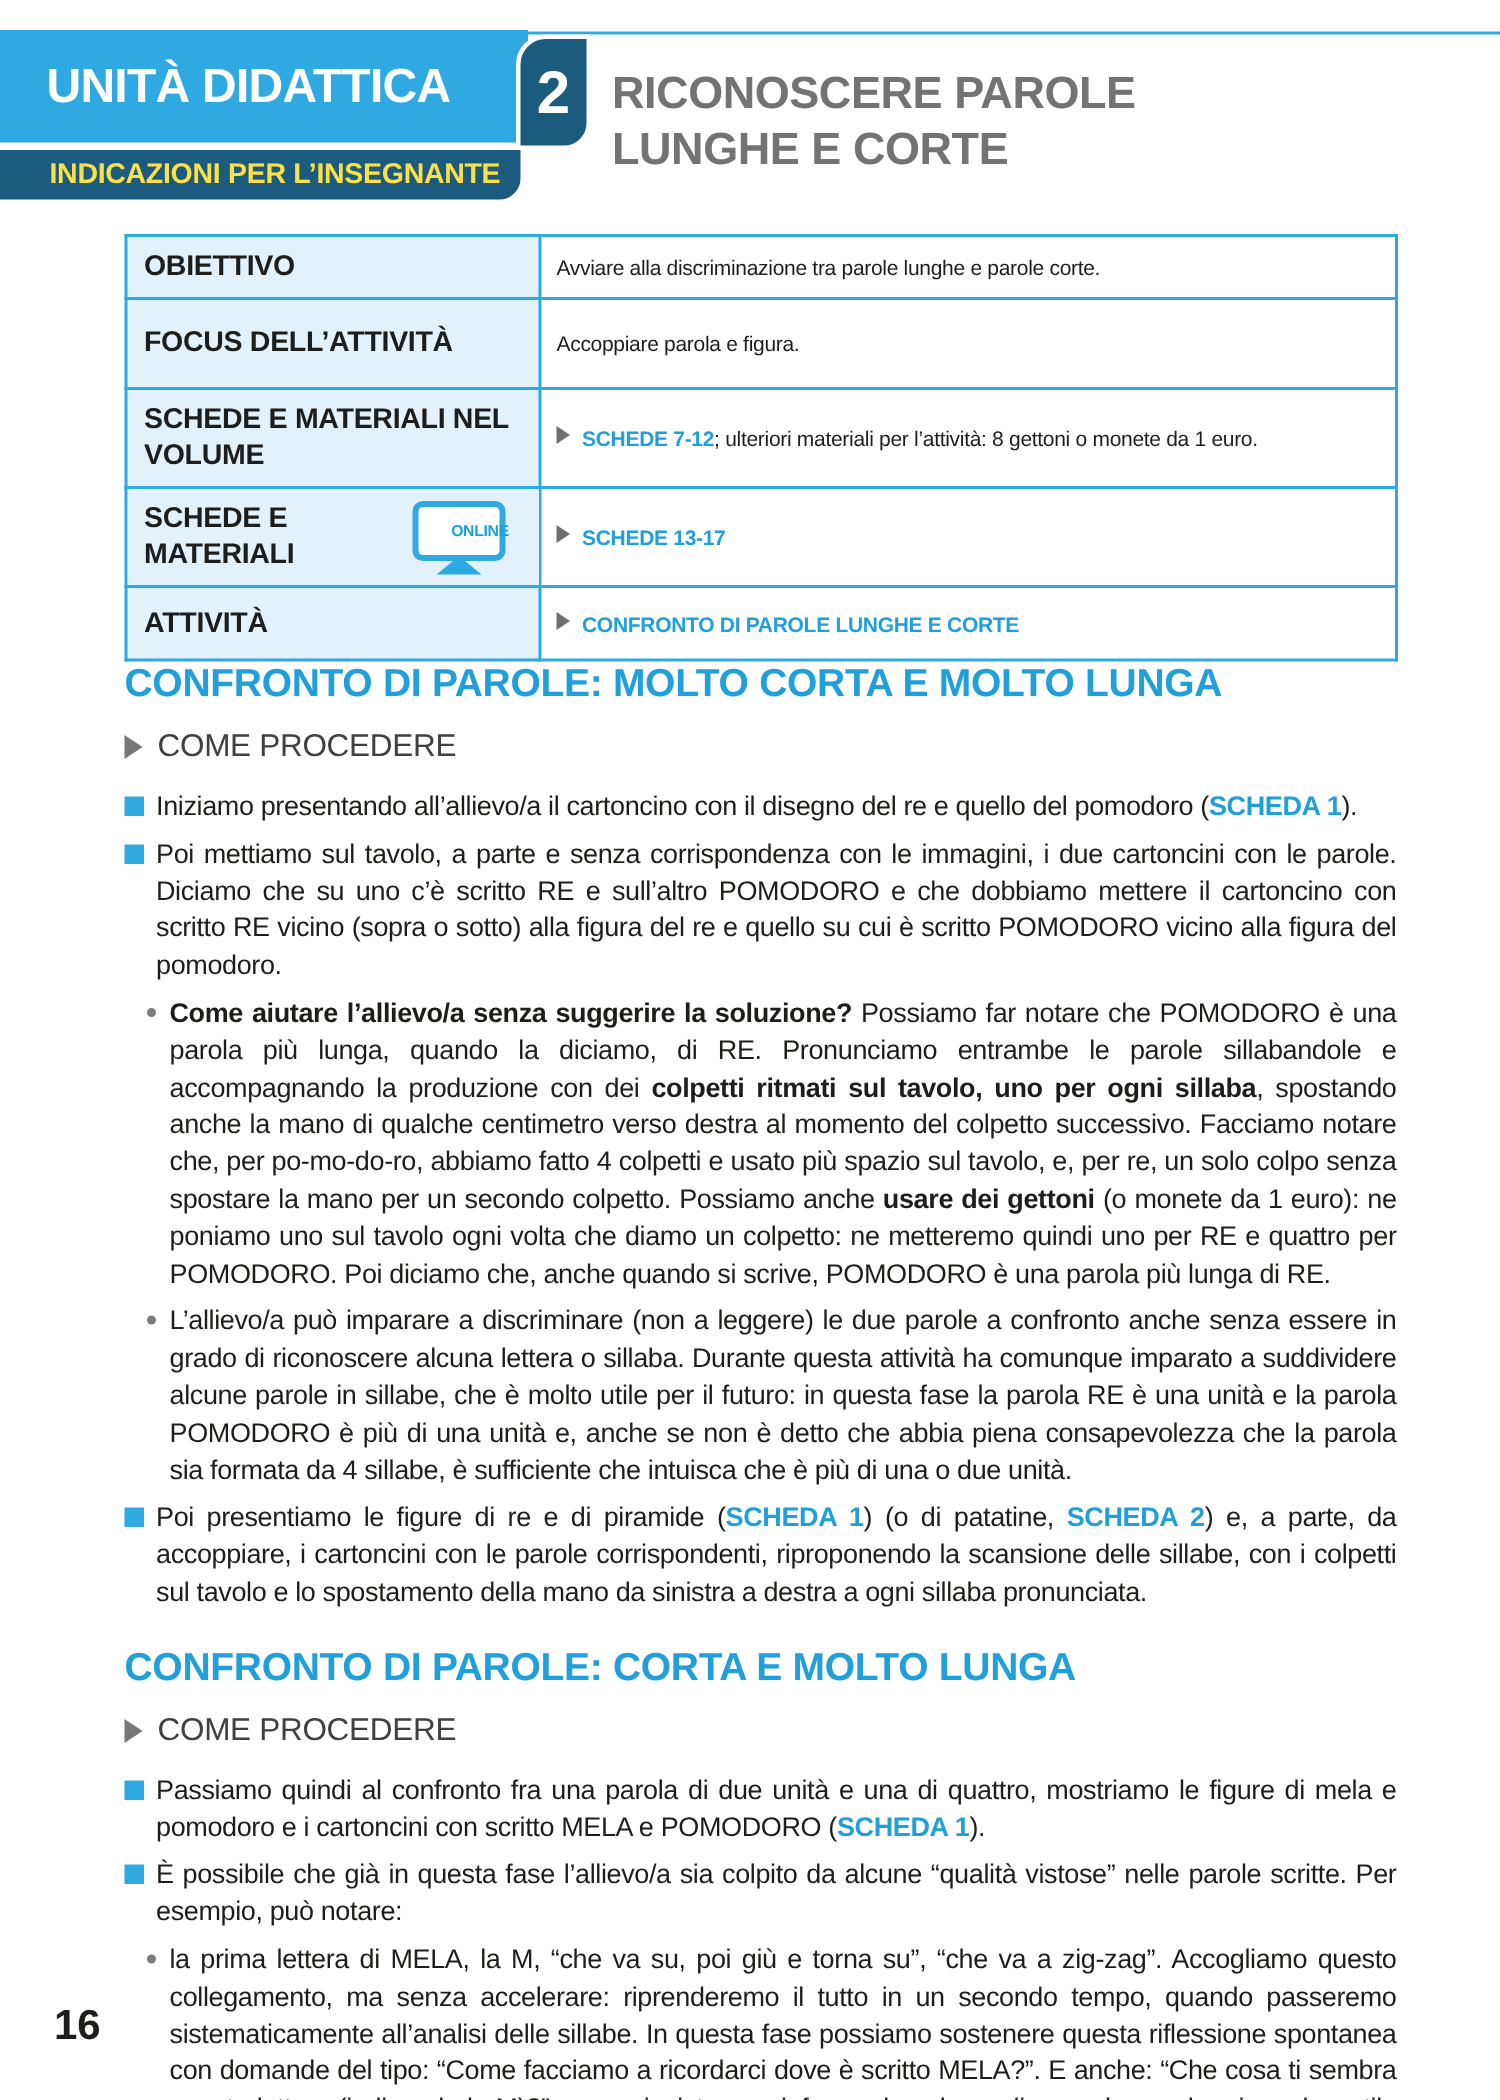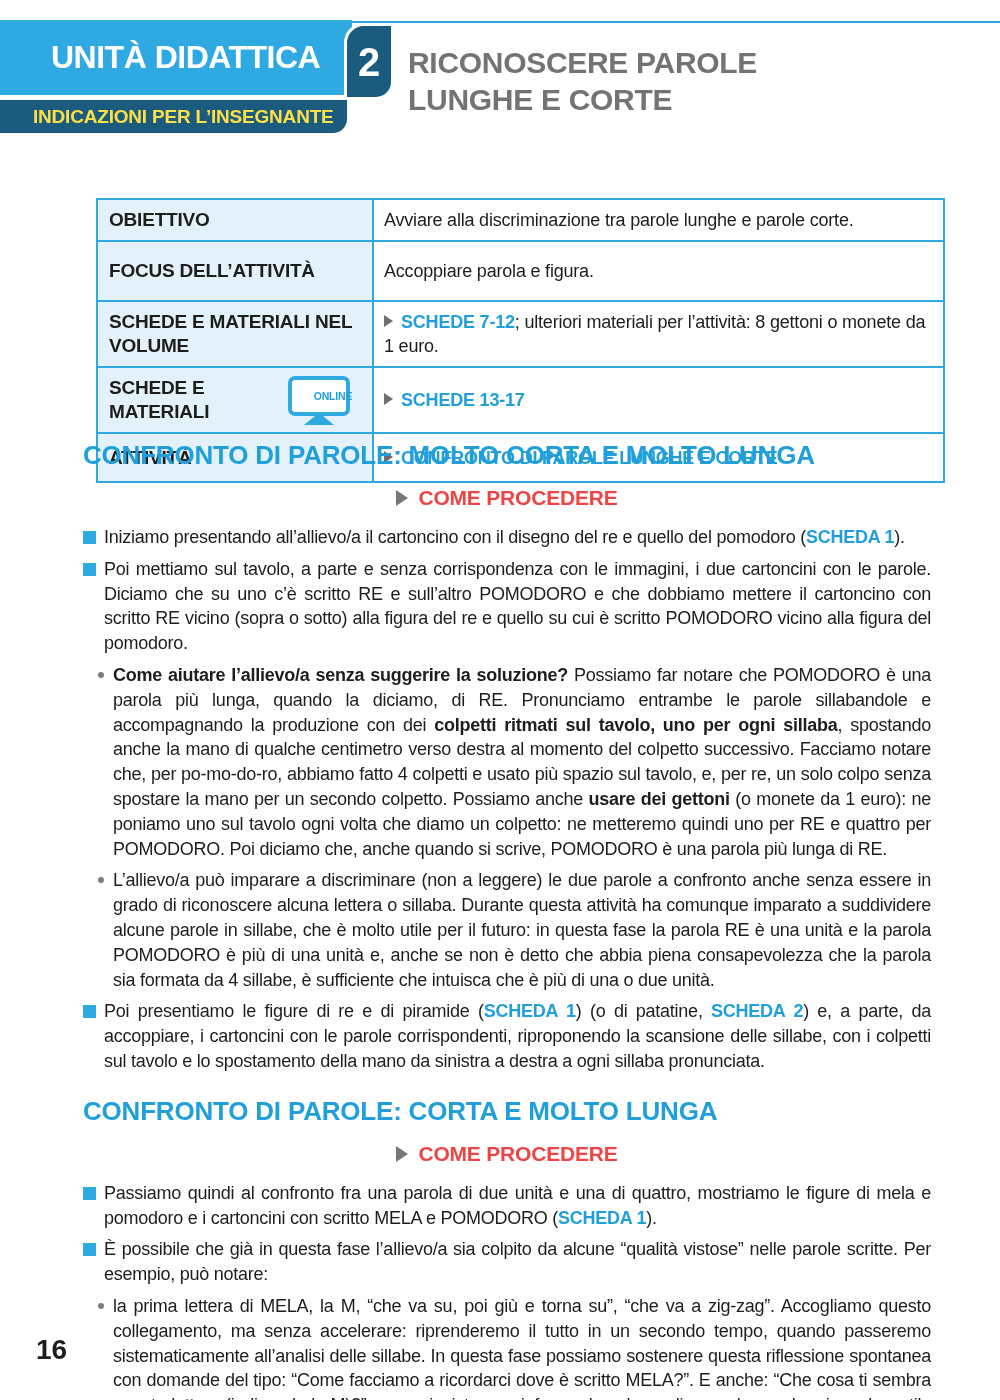--- a/index.html
+++ b/index.html
@@ -10,21 +10,21 @@
     color:#1d1d1b;
     -webkit-font-smoothing:antialiased;
   }
   
   .banner{
     position:absolute;left:0;top:20px;width:352px;height:75px;
     background:#2ea9e1;display:flex;align-items:center;
   }
   .banner span{
     color:#fff;font-weight:bold;font-size:32px;letter-spacing:-0.5px;
-    padding-left:51px;white-space:nowrap;
+    padding-left:31px;white-space:nowrap;
   }
   .topline{
     position:absolute;left:352px;top:21px;width:648px;height:2px;background:#2ea9e1;
   }
   .badge{
     position:absolute;left:344px;top:23px;width:50px;height:77px;
     background:#1b5b7e;border:3px solid #ffffff;box-sizing:border-box;
     border-radius:20px 0 18px 0;
     display:flex;align-items:center;justify-content:center;
   }
@@ -36,33 +36,33 @@
   }
   .subbanner span{
     color:#fde047;font-weight:bold;font-size:19px;letter-spacing:-0.2px;padding-left:33px;white-space:nowrap;
   }
   .title{
     position:absolute;left:408px;top:44px;
     color:#737373;font-weight:bold;font-size:30px;line-height:37px;letter-spacing:-0.3px;
   }
   
   table.info{
-    position:absolute;left:96px;top:156px;width:849px;
-    border-collapse:collapse;table-layout:fixed;margin-top:42px;
+    position:absolute;left:83px;top:156px;width:849px;
+    border-collapse:collapse;table-layout:fixed;
   }
   table.info th, table.info td{
     border:2px solid #2ea9e1;vertical-align:middle;
   }
   table.info th{
     width:253px;background:#e3f1fa;text-align:left;
     font-size:19px;font-weight:bold;line-height:24px;
     padding:8px 10px 8px 11px;letter-spacing:-0.2px;
   }
   table.info td{
-    background:#fff;font-size:18px;line-height:24px;
+    background:#fff;font-size:14px;line-height:24px;
     padding:8px 12px 8px 10px;letter-spacing:-0.2px;
   }
   tr.r0{height:41px;} tr.r1{height:60px;} tr.r2{height:59px;} tr.r3{height:62px;} tr.r4{height:49px;}
   th.online-row{position:relative;}
   th.online-row .lab{display:inline-block;max-width:130px;}
   .monitor{
     position:absolute;right:22px;top:8px;width:62px;height:48px;display:block;
   }
   .monitor .screen{
     display:flex;align-items:center;justify-content:center;
@@ -91,22 +91,22 @@
   
   .sections{
     position:absolute;left:83px;top:440px;width:848px;
   }
   .shead{
     margin:0 0 16px 0;color:#219fdb;font-size:26px;font-weight:bold;
     letter-spacing:-0.2px;line-height:30px;
   }
   section + section .shead{margin-top:22px;}
   .procedure{
-    margin:0 0 15px 0;color:#ef4444;font-weight:bold;font-size:21px;
-    letter-spacing:-0.2px;display:flex;align-items:center;justify-content:center;
+    margin:0 0 15px 0;color:#404040;font-weight:normal;font-size:21px;
+    letter-spacing:-0.2px;display:flex;align-items:center;
   }
   .bullet,.sub{
     font-size:18px;line-height:24.8px;letter-spacing:-0.25px;
     text-align:justify;position:relative;
   }
   .bullet{padding-left:21px;margin:0 0 7px 0;}
   .sub{padding-left:30px;margin:2px 0 7px 0;}
   .sq{
     position:absolute;left:0;top:6px;width:13px;height:13px;background:#2ea9e1;
   }

